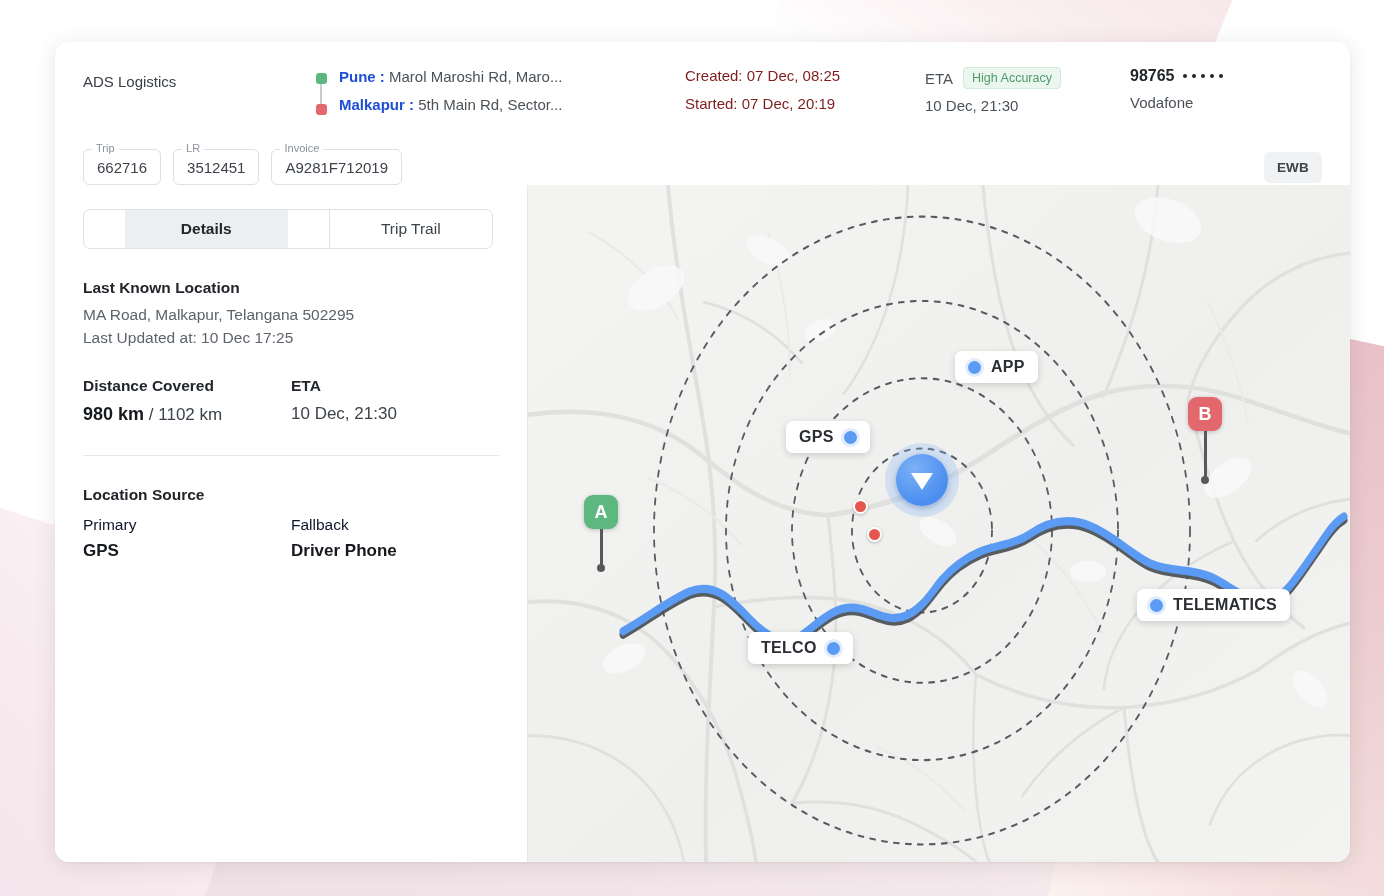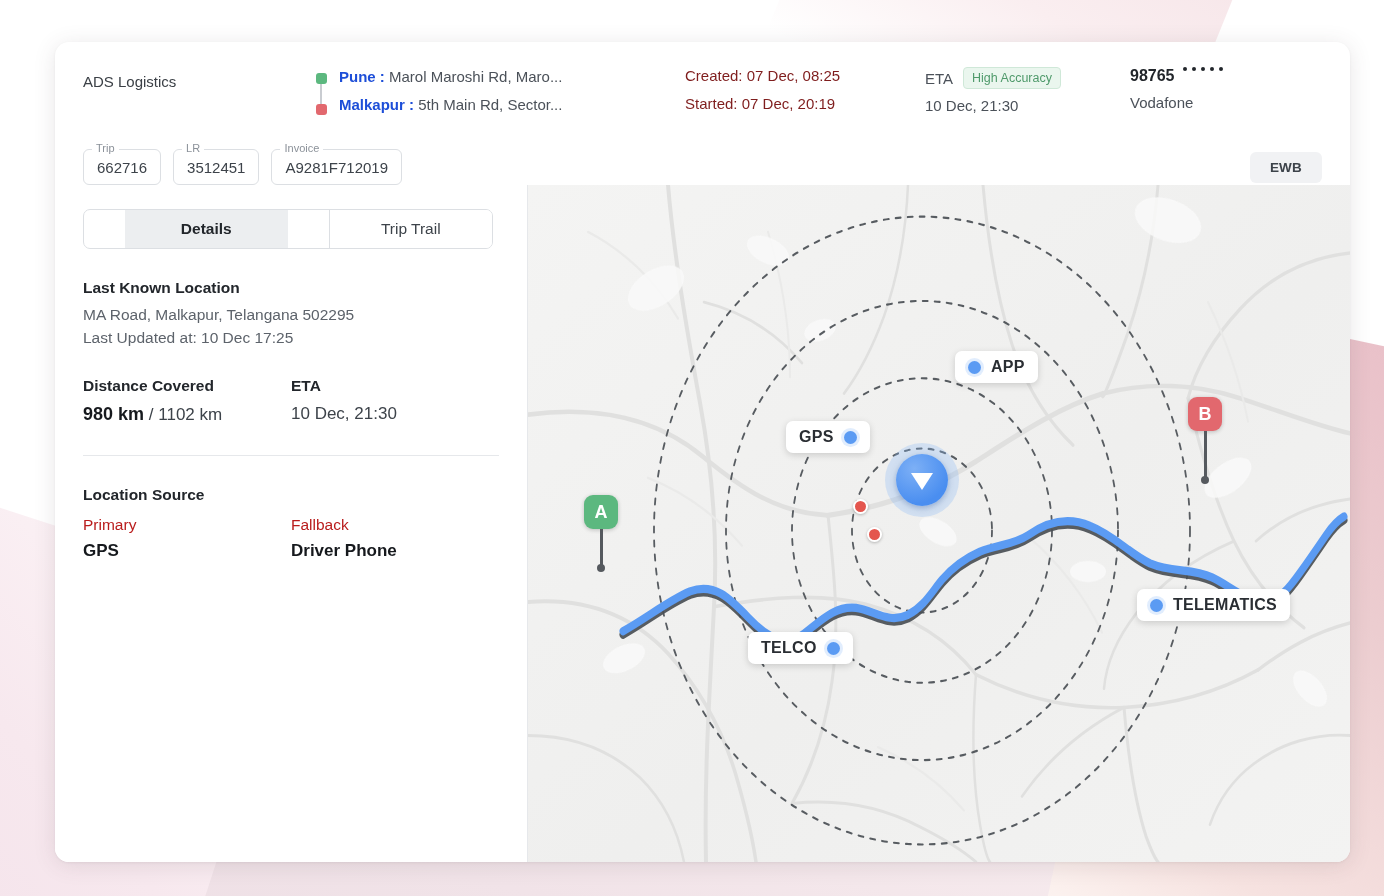--- a/index.html
+++ b/index.html
@@ -93,21 +93,21 @@
   .eta-label { font-size: 15px; color: #4b5159; }
   .eta-badge {
     font-size: 12.5px; color: #4f9a6b; background: #eaf6ee;
     border: 1px solid #cfe8d8; border-radius: 4px; padding: 3px 8px; white-space: nowrap;
   }
   .eta-value { font-size: 15px; color: #4b5159; }
 
   .phone-block { flex: 1; padding-top: 3px; }
   .phone-num {
     font-size: 16px; font-weight: bold; color: #22262b;
-    display: flex; align-items: flex-start; gap: 8px; margin-bottom: 9px;
+    display: flex; align-items: center; gap: 8px; margin-bottom: 9px;
   }
   .dots { display: inline-flex; gap: 5px; align-items: center; }
   .dots i { width: 4px; height: 4px; background: #22262b; border-radius: 50%; display: block; }
   .carrier { font-size: 15px; color: #4b5159; }
 
   
   .header-ids { display: flex; align-items: center; margin-top: 26px; }
   .idfield { position: relative; margin-right: 12px; }
   .idfield .box {
     border: 1px solid #dcdfe3; border-radius: 6px;
@@ -115,21 +115,21 @@
     font-size: 15px; color: #3d434a; background: #fff; white-space: nowrap;
   }
   .idfield .flabel {
     position: absolute; top: -7px; left: 9px;
     background: #fff; padding: 0 4px;
     font-size: 11px; color: #8b9199;
   }
   .ewb-btn {
     margin-left: auto; background: #f1f2f4; border: none; border-radius: 6px;
     font-size: 13.5px; font-weight: bold; color: #3d434a;
-    padding: 8px 20px; letter-spacing: 0.2px; cursor: pointer;
+    padding: 8px 13px; letter-spacing: 0.2px; cursor: pointer;
     font-family: "Liberation Sans", sans-serif;
   }
 
   
   .tabs {
     display: flex; align-items: flex-end; gap: 0;
     border-bottom: 1px solid #e6e8eb;
     padding: 0 28px; margin-top: 22px; flex: none;
   }
   .tab {
@@ -164,21 +164,21 @@
   .seg-btn + .seg-btn { border-left: 1px solid #dcdfe3; }
 
   .sec { padding: 30px 0 26px 0; }
   .sec.bordered { border-bottom: 1px solid #e6e8eb; padding-bottom: 30px; }
   .sec-title { font-size: 15.5px; font-weight: bold; color: #22262b; margin-bottom: 9px; }
   .sec-line { font-size: 15.5px; color: #5d636b; margin-bottom: 5px; }
 
   .two-col { display: flex; margin-top: 30px; }
   .col { width: 232px; }
   .col-h { font-size: 15.5px; font-weight: bold; color: #22262b; margin-bottom: 9px; }
-  .col-sub { font-size: 15.5px; color: #b91c1c; margin-bottom: 7px; }
+  .col-sub { font-size: 15.5px; color: #0f172a; margin-bottom: 7px; }
   .col-big { font-size: 17px; color: #3d434a; }
   .col-big b { color: #16191d; font-weight: bold; font-size: 18px; }
   .col-strong { font-size: 17px; font-weight: bold; color: #16191d; }
 
   
   .map {
     flex: 1; position: relative; overflow: hidden;
     background: #f2f2f1;
   }
   .map svg { position: absolute; inset: 0; width: 100%; height: 100%; }

